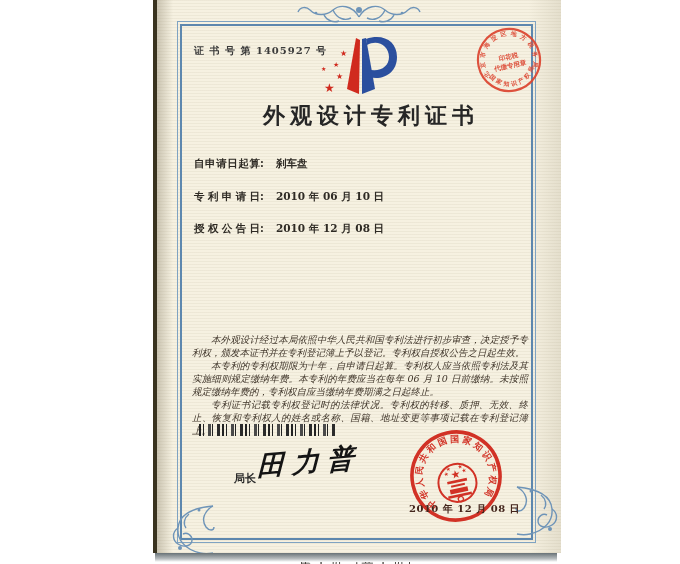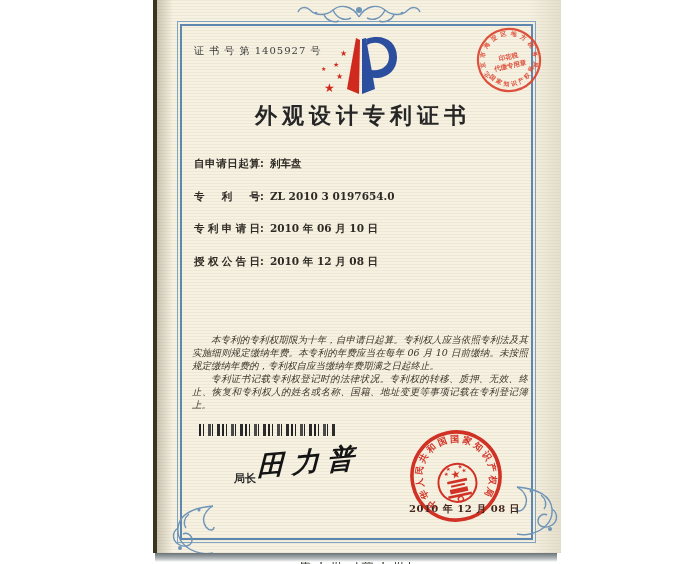--- a/index.html
+++ b/index.html
@@ -21,33 +21,33 @@
   
   .frame{position:absolute;left:20px;top:21px;width:357px;height:520px;
          border:1px solid #7fa3c2;}
   .frame::after{content:'';position:absolute;inset:2px;border:2px solid #5d87ae;}
 
   .orn-top{position:absolute;left:137px;top:1px;}
   .orn-bl{position:absolute;left:12px;top:502px;}
   .orn-br{position:absolute;left:358px;top:483px;transform:scaleX(-1);}
 
   .cert-no{position:absolute;left:37px;top:44px;font-size:10px;color:#3a3a3a;
-           letter-spacing:1px;font-weight:400;white-space:nowrap;}
+           letter-spacing:1px;font-weight:700;white-space:nowrap;}
 
   .logo{position:absolute;left:156px;top:34px;}
 
-  .title{position:absolute;left:4px;top:101px;width:100%;text-align:center;
+  .title{position:absolute;left:12px;top:101px;width:100%;text-align:center;
          font-size:22px;font-weight:bold;letter-spacing:5px;color:#262626;white-space:nowrap;}
 
   .tax-seal{position:absolute;left:317px;top:25px;transform:rotate(-12deg);opacity:.93;}
 
   .fields{position:absolute;left:37px;top:157px;font-size:10.5px;color:#2e2a24;font-weight:600;}
   .field-row{height:12px;margin-bottom:20.5px;white-space:nowrap;}
   .field-label{display:inline-block;width:66px;text-align:justify;text-align-last:justify;}
-  .field-value{margin-left:6px;}
+  .field-value{margin-left:12px;}
 
   .paragraphs{position:absolute;left:35px;top:333px;width:336px;font-size:9.5px;
               line-height:13px;color:#40362b;text-align:justify;font-style:italic;}
   .paragraphs p{margin:0;text-indent:2em;}
 
   .barcode{position:absolute;left:42px;top:424px;width:138px;height:12px;
     background-image:repeating-linear-gradient(90deg,
       #222 0 2px, transparent 2px 4px,
       #222 4px 5px, transparent 5px 9px,
       #4a4a4a 9px 12px, transparent 12px 13px,
@@ -152,31 +152,29 @@
         </g>
       <text x="35" y="34" text-anchor="middle" font-size="6.5" fill="#dc4631" font-weight="bold">印花税</text>
       <text x="35" y="43" text-anchor="middle" font-size="6.5" fill="#dc4631" font-weight="bold">代缴专用章</text>
     </svg>
 
     <div class="fields">
       <div class="field-row">
         <span class="field-label">自申请日起算</span><span>:</span><span class="field-value">刹车盘</span>
       </div>
       <div class="field-row">
-        <span class="field-label">专利号</span><span>:</span><span class="field-value">ZL 2010 3 0197654.0</span>
-      </div>
-      <div class="field-row">
         <span class="field-label">专利申请日</span><span>:</span><span class="field-value">2010 年 06 月 10 日</span>
       </div>
       <div class="field-row">
         <span class="field-label">授权公告日</span><span>:</span><span class="field-value">2010 年 12 月 08 日</span>
       </div>
     </div>
 
     <div class="paragraphs">
+      <p>本外观设计经过本局依照中华人民共和国专利法进行初步审查，决定授予专利权，颁发本证书并在专利登记簿上予以登记。专利权自授权公告之日起生效。</p>
       <p>本专利的专利权期限为十年，自申请日起算。专利权人应当依照专利法及其实施细则规定缴纳年费。本专利的年费应当在每年 06 月 10 日前缴纳。未按照规定缴纳年费的，专利权自应当缴纳年费期满之日起终止。</p>
       <p>专利证书记载专利权登记时的法律状况。专利权的转移、质押、无效、终止、恢复和专利权人的姓名或名称、国籍、地址变更等事项记载在专利登记簿上。</p>
     </div>
 
     <div class="barcode"></div>
 
     <div class="director">局长</div>
     <div class="signature">田力普</div>
 
     <svg class="office-seal" width="100" height="100" viewBox="0 0 100 100">

